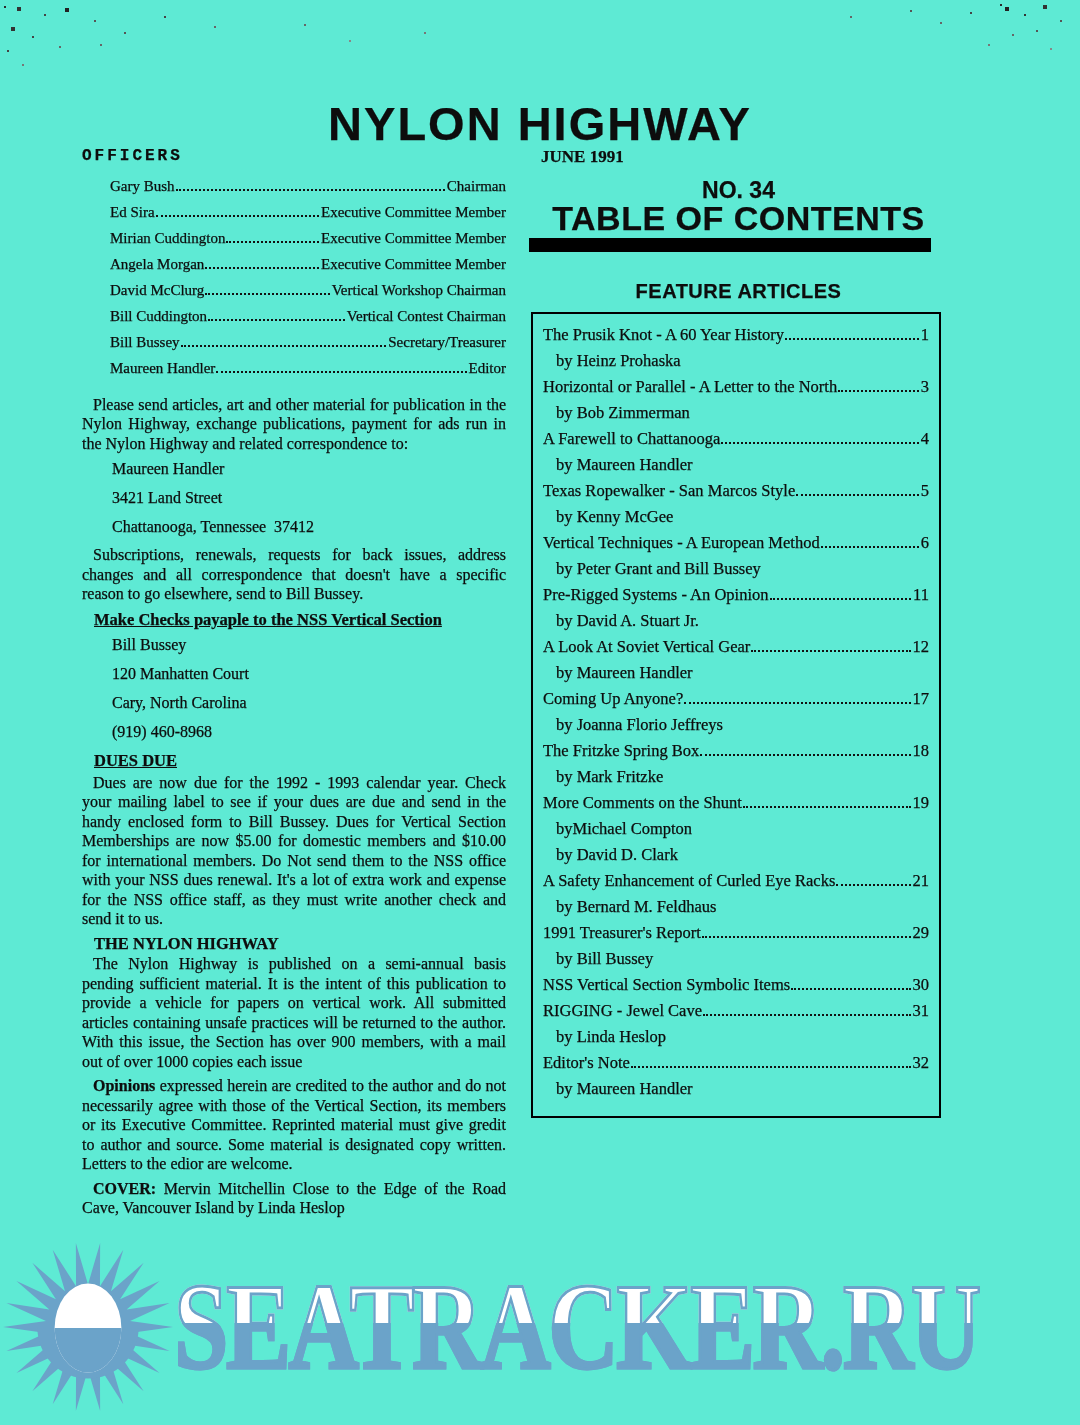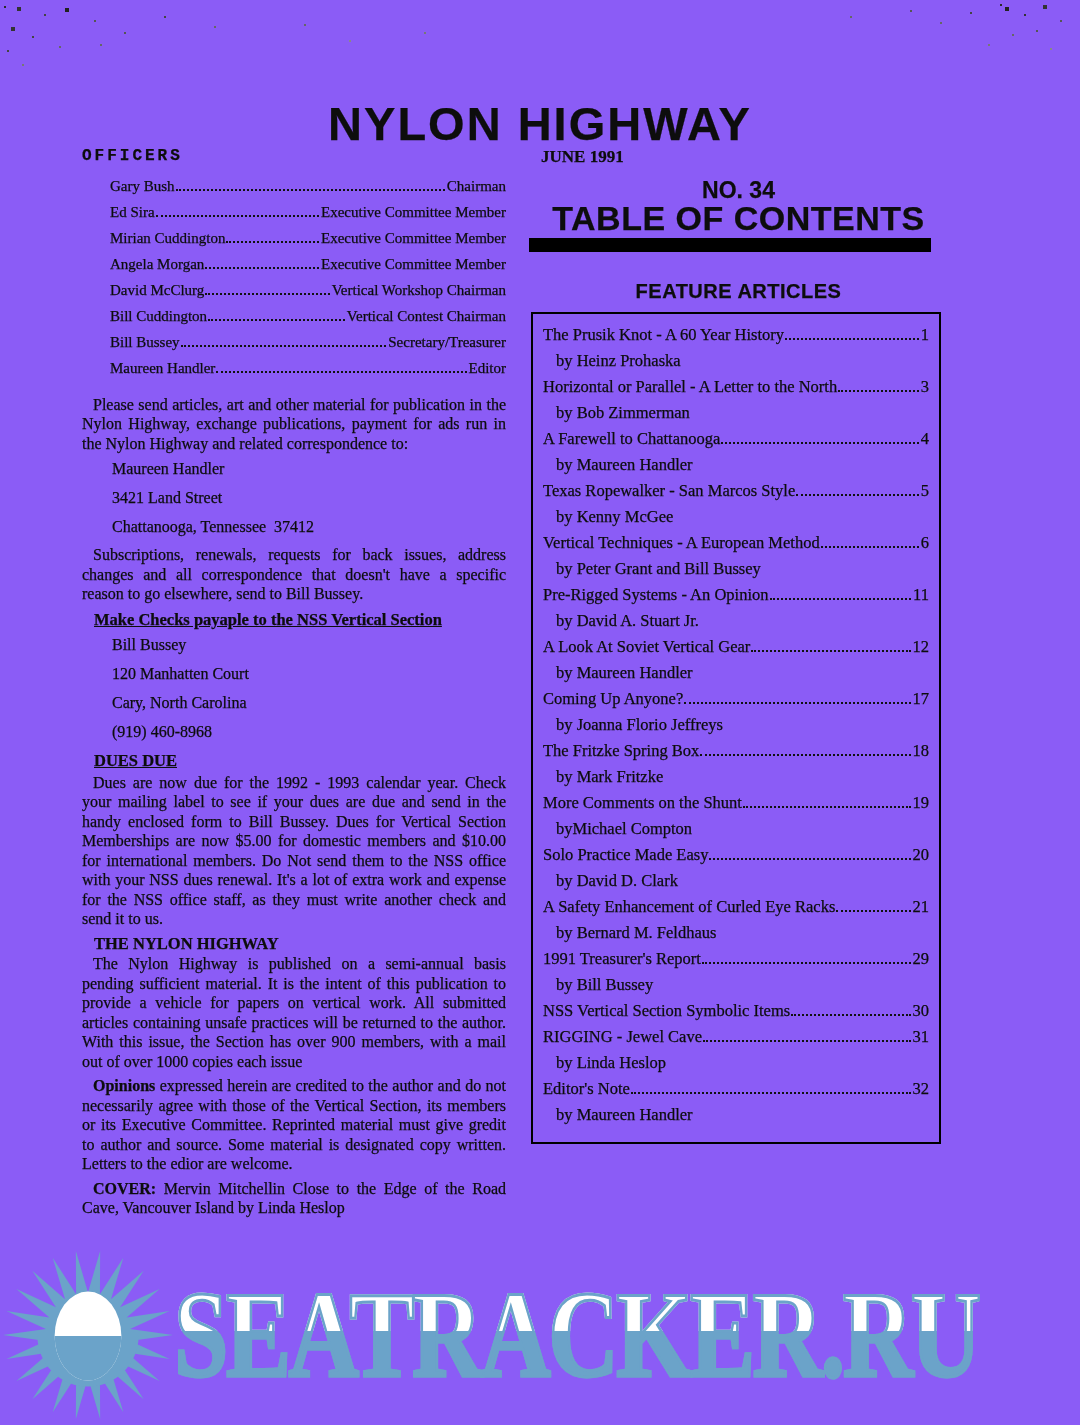--- a/index.html
+++ b/index.html
@@ -1,18 +1,18 @@
 <!DOCTYPE html>
 <html><head>
 <meta charset="utf-8">
 <style>
   html,body{margin:0;padding:0;background:#e8e8e8;}
   .page{
     position:relative;width:1080px;height:1425px;margin:0 auto;
-    background:#8b5cf6;color:#0d0d0d;overflow:hidden;
+    background:#5eead4;color:#0d0d0d;overflow:hidden;
     font-family:"Liberation Serif", serif;
     -webkit-text-stroke:0.25px currentColor;
   }
   
   .speck{position:absolute;width:2px;height:2px;background:#2a2a2a;}
   .speck.tl{left:4px;top:6px;box-shadow:
     14px 2px 0 1px #333, 40px 8px 0 #444, 62px 3px 0 1px #222, 90px 14px 0 #555,
     8px 22px 0 1px #333, 28px 30px 0 #444, 55px 40px 0 #666, 120px 26px 0 #555,
     160px 10px 0 #444, 210px 20px 0 #666, 3px 44px 0 #444, 18px 58px 0 #777,
     300px 18px 0 #666, 345px 34px 0 #888, 420px 26px 0 #777, 96px 38px 0 #666;}
@@ -59,21 +59,21 @@
     text-align:center;font-family:"Liberation Sans", sans-serif;
     font-weight:bold;font-size:20px;margin-top:24px;line-height:30px;letter-spacing:0.5px;
   }
   .toc-box{border:2.5px solid #000;margin-top:6px;padding:8px 10px 14px 10px;width:386px;}
   .toc-row{display:flex;align-items:baseline;line-height:26px;font-size:16.5px;}
   .toc-entry-title{white-space:nowrap;}
   .toc-page{white-space:nowrap;}
   .toc-byline{line-height:26px;padding-left:13px;font-size:16.5px;}
 
   
-  .watermark{position:absolute;left:0;bottom:4px;display:flex;align-items:center;width:1080px;pointer-events:none;}
+  .watermark{position:absolute;left:0;bottom:12px;display:flex;align-items:center;width:1080px;pointer-events:none;}
   .wm-sun{flex:0 0 auto;margin-left:2px;}
   .wm-text{
     font-family:"Liberation Serif", serif;font-weight:bold;
     font-size:122px;letter-spacing:-3px;line-height:1;
     transform:scaleX(0.80);transform-origin:left center;
     color:transparent;-webkit-text-stroke:3px #6ba3c9;
     background:linear-gradient(to bottom,#ffffff 0%,#ffffff 47%,#6ba3c9 47%,#6ba3c9 100%);
     -webkit-background-clip:text;background-clip:text;
     white-space:nowrap;
   }
@@ -220,25 +220,20 @@
             <span class="leader"></span>
             <span class="toc-page">18</span>
           </div>
         <div class="toc-byline">by Mark Fritzke</div>
         <div class="toc-row">
             <span class="toc-entry-title">More Comments on the Shunt</span>
             <span class="leader"></span>
             <span class="toc-page">19</span>
           </div>
         <div class="toc-byline">byMichael Compton</div>
-        <div class="toc-row">
-            <span class="toc-entry-title">Solo Practice Made Easy</span>
-            <span class="leader"></span>
-            <span class="toc-page">20</span>
-          </div>
         <div class="toc-byline">by David D. Clark</div>
         <div class="toc-row">
             <span class="toc-entry-title">A Safety Enhancement of Curled Eye Racks</span>
             <span class="leader"></span>
             <span class="toc-page">21</span>
           </div>
         <div class="toc-byline">by Bernard M. Feldhaus</div>
         <div class="toc-row">
             <span class="toc-entry-title">1991 Treasurer's Report</span>
             <span class="leader"></span>

